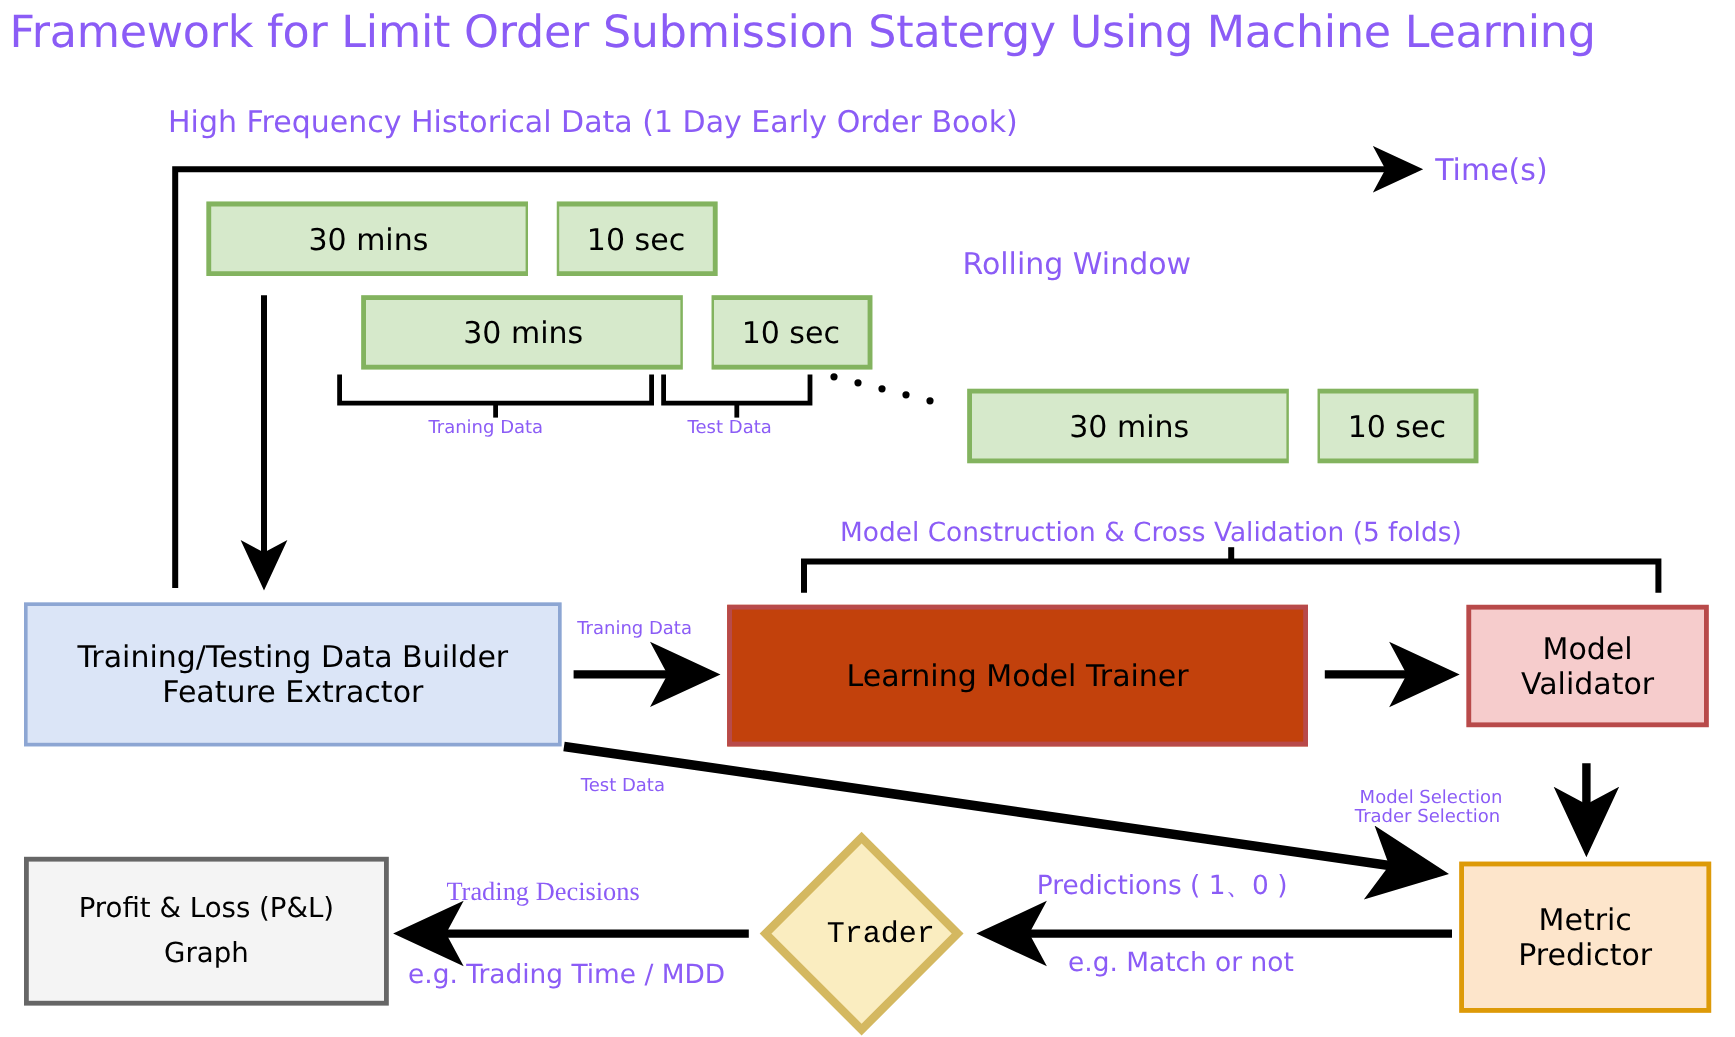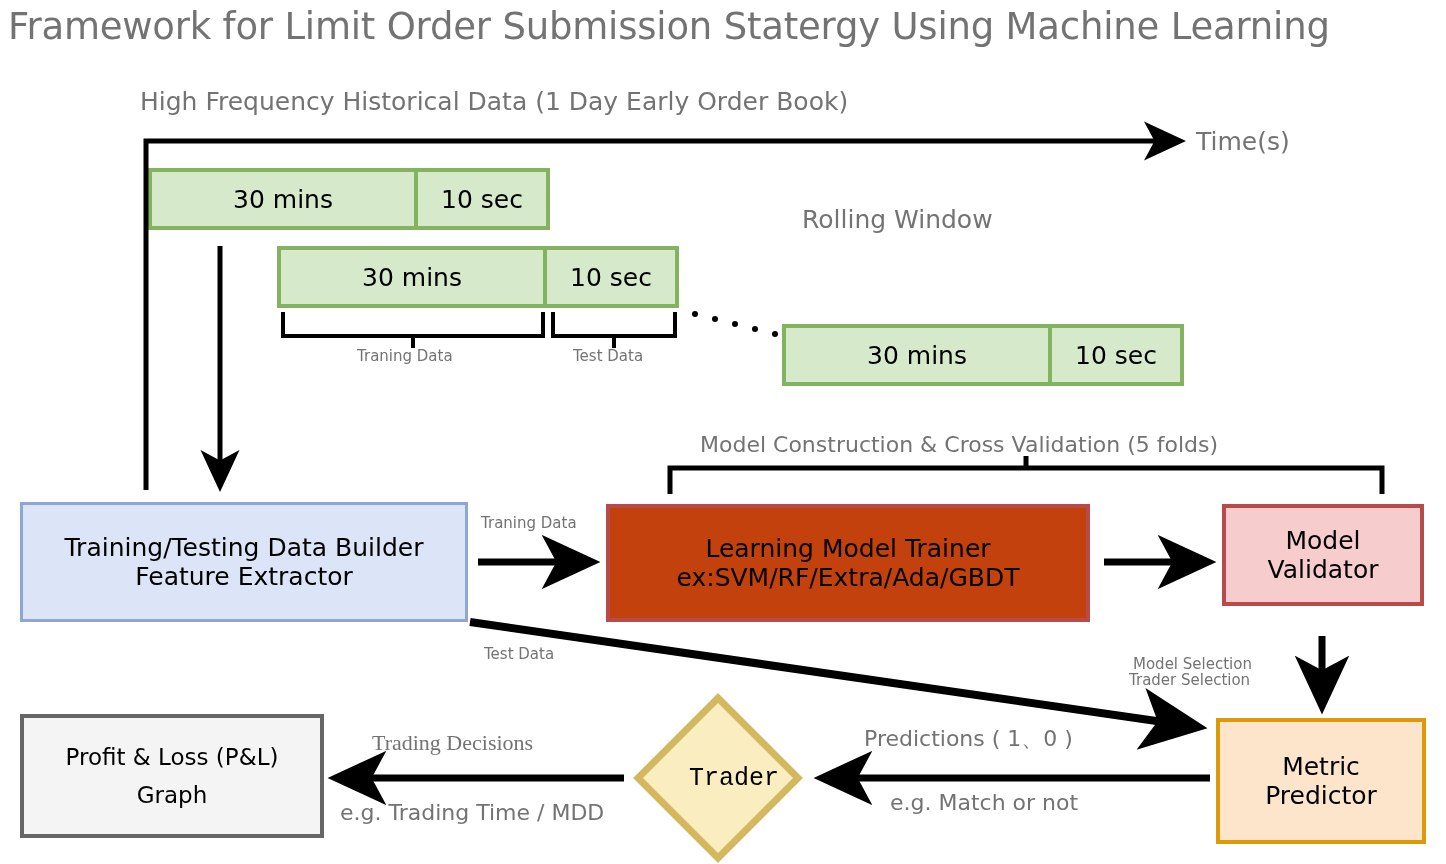--- a/index.html
+++ b/index.html
@@ -10,21 +10,21 @@
   #page {
     position: relative;
     width: 1446px;
     height: 864px;
     background: #ffffff;
     font-family: "DejaVu Sans", sans-serif;
     overflow: hidden;
   }
   .txt {
     position: absolute;
-    color: #737373;
+    color: #8b5cf6;
     white-space: nowrap;
     font-family: "DejaVu Sans", sans-serif;
     line-height: 1.15;
   }
   
   #title {
     left: 8px;
     top: 6px;
     font-size: 37px;
     letter-spacing: -0.2px;
@@ -43,20 +43,21 @@
   }
   .win .cell {
     box-sizing: border-box;
     background: #d6e9cb;
     border: 4px solid #83b35f;
     display: flex;
     align-items: center;
     justify-content: center;
     font-size: 25px;
     color: #000;
+    margin-left: 24px;
   }
   .win .cell.train { border-right-width: 2px; }
   .win .cell.test  { border-left-width: 2px; }
 
   
   .box {
     position: absolute;
     box-sizing: border-box;
     display: flex;
     flex-direction: column;
@@ -162,21 +163,20 @@
 
   <div class="txt caption-md" style="left:700px; top:432px;">Model Construction &amp; Cross Validation (5 folds)</div>
 
   <div class="box" id="box-builder" style="left:20px; top:502px; width:448px; height:120px;">
     <span class="l">Training/Testing Data Builder</span>
     <span class="l">Feature Extractor</span>
   </div>
 
   <div class="box" id="box-trainer" style="left:606px; top:504px; width:484px; height:118px;">
     <span class="l">Learning Model Trainer</span>
-    <span class="l">ex:SVM/RF/Extra/Ada/GBDT</span>
   </div>
 
   <div class="box" id="box-validator" style="left:1222px; top:504px; width:202px; height:102px;">
     <span class="l">Model</span>
     <span class="l">Validator</span>
   </div>
 
   <div class="box" id="box-metric" style="left:1216px; top:718px; width:210px; height:126px;">
     <span class="l">Metric</span>
     <span class="l">Predictor</span>

